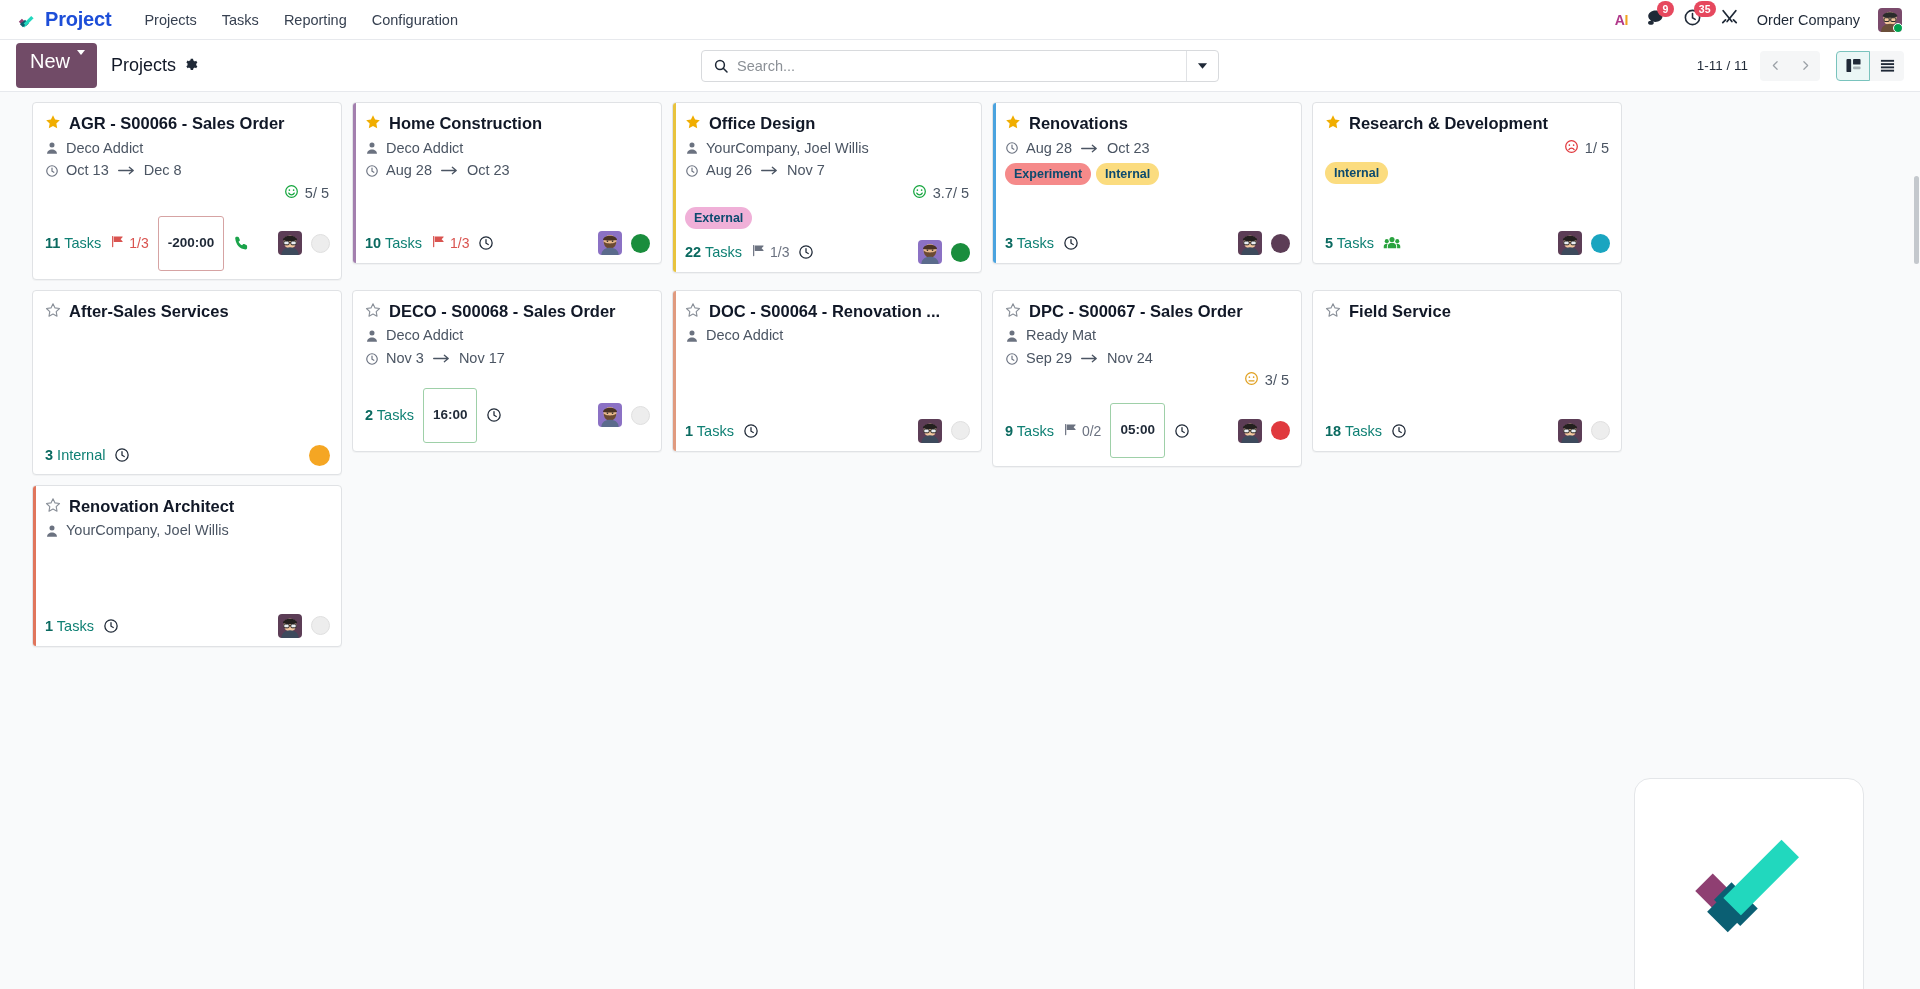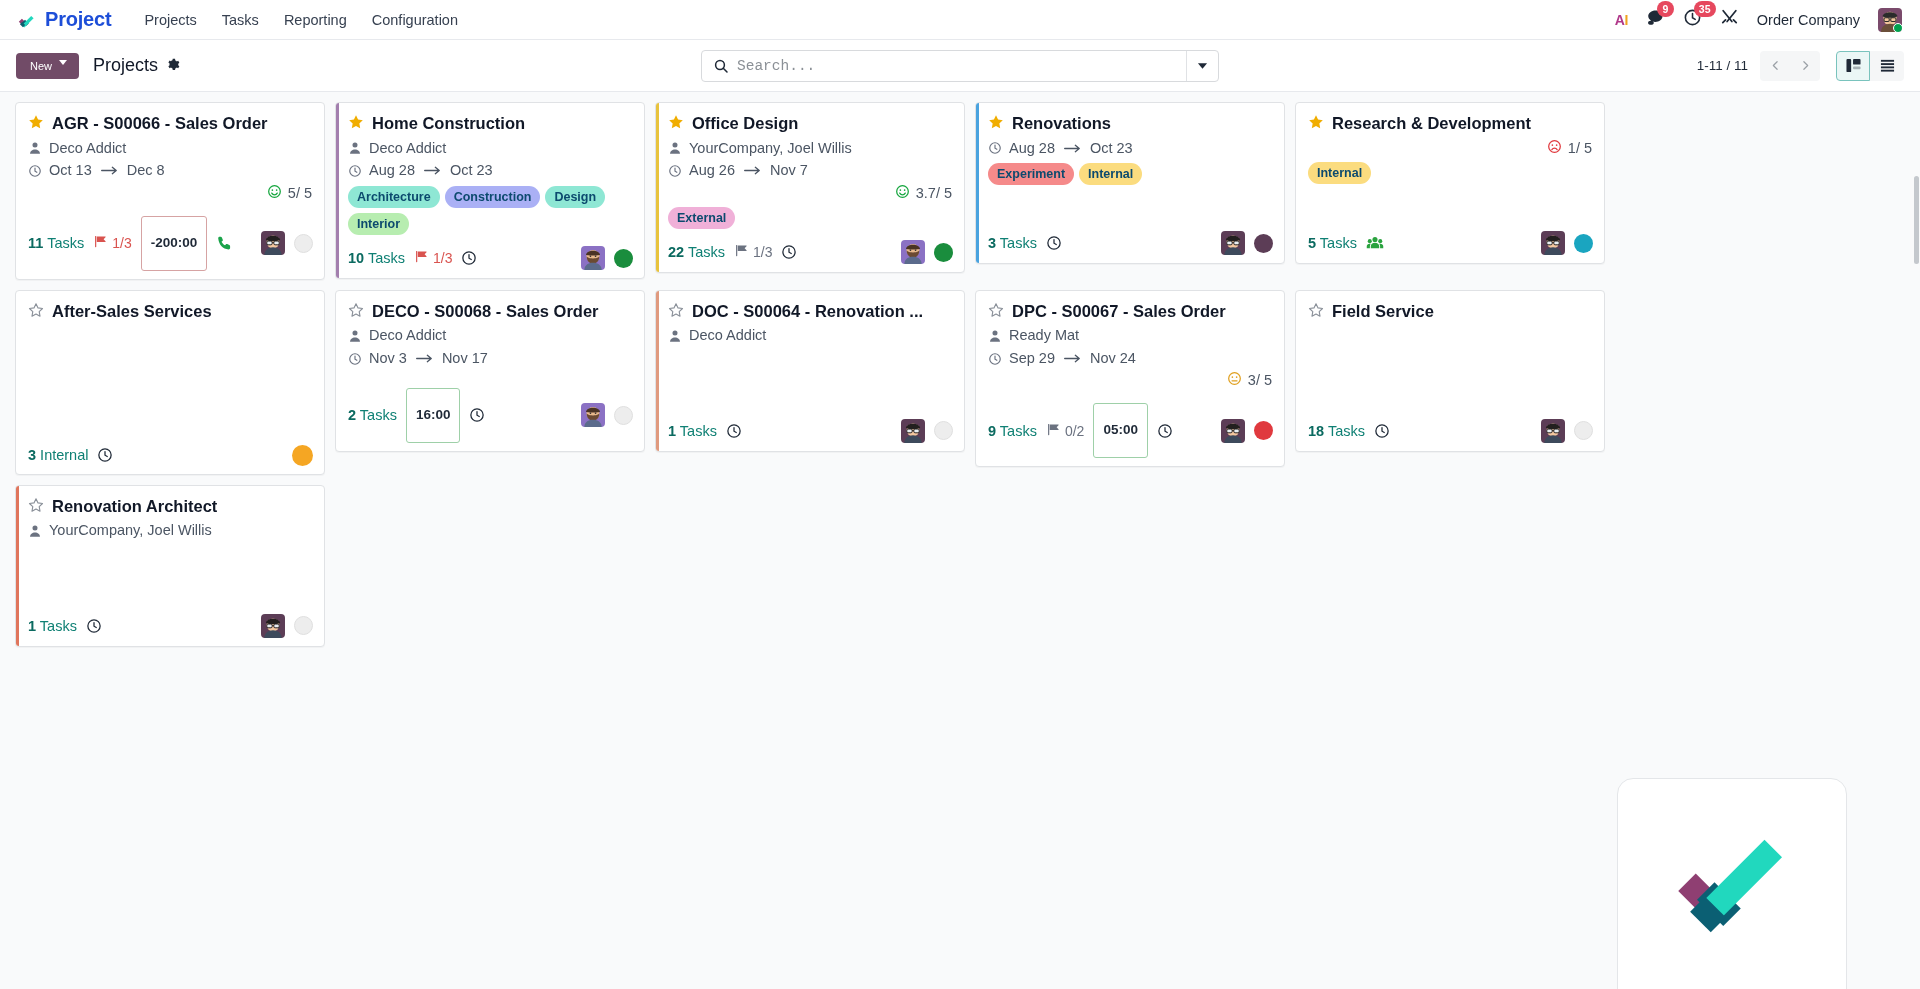--- a/index.html
+++ b/index.html
@@ -60,23 +60,23 @@
     display: flex;
     align-items: center;
     padding: 0 16px;
     border-bottom: 1px solid #e7e9ed;
     position: relative;
     z-index: 30;
   }
   .cp-left { display: flex; align-items: center; gap: 14px; }
   .btn-new {
     background: #714b67; color: #fff;
-    font-size: 11px; font-weight: 400;
+    font-size: 20px; font-weight: 400;
     border: none; border-radius: 4px;
-    padding: 7px 12px 7px 14px;
+    padding: 7px 12px 15px 14px;
     cursor: pointer; display: flex; gap: 7px;
   }
   .caret-down {
     width: 0; height: 0;
     border-left: 4.5px solid transparent;
     border-right: 4.5px solid transparent;
     border-top: 5px solid currentColor;
   }
   .breadcrumb-title {
     font-size: 18px; font-weight: 400; color: #111827;
@@ -93,21 +93,21 @@
     height: 32px;
     background: #fff;
     border: 1px solid #d8dadd;
     border-radius: 4px;
     overflow: hidden;
   }
   .search-icon-box { padding: 0 8px 0 11px; display: flex; align-items: center; color: #1f2937; }
   .search-input {
     flex: 1; border: none; outline: none;
     font-size: 14.5px; color: #000000;
-    font-family: Liberation Mono, monospace;
+    font-family: Liberation Sans, sans-serif;
     background: transparent; height: 100%;
   }
   .search-input::placeholder { color: #8b9096; }
   .search-toggle {
     width: 32px; height: 100%;
     border-left: 1px solid #e0e2e5;
     display: flex; align-items: center; justify-content: center;
     cursor: pointer; color: #1f2937;
   }
 
@@ -133,20 +133,21 @@
   .view-btn:last-child { border-radius: 0 4px 4px 0; }
   .view-btn.active { background: #ebf7f6; border-color: #79c3bd; }
 
   
   .kanban-area {
     position: relative;
     height: calc(989px - 40px - 52px);
     overflow: hidden;
     background: #f9fafb;
     padding: 10px 8px 0 10px;
+    margin-left: 17px;
   }
   .kanban-grid {
     display: flex; flex-wrap: wrap;
     align-content: flex-start;
     gap: 0;
   }
   .kcol {
     width: 320px;
     padding: 0 5px 10px 5px;
   }
@@ -495,26 +496,20 @@
                 </svg>
               </span>
               <span>Aug 28</span>
               <span class="arrow-sep mi">
                 <svg width="17" height="11" viewBox="0 0 24 12" fill="none" stroke="#4b5563" stroke-width="1.9" stroke-linecap="round" stroke-linejoin="round">
                   <path d="M1 6h20M16 1.5L21.5 6 16 10.5"></path>
                 </svg>
               </span>
               <span>Oct 23</span>
             </div>
-            <div class="tags">
-              <span class="tag" style="background:#8ee7d4">Architecture</span>
-              <span class="tag" style="background:#aab0f5">Construction</span>
-              <span class="tag" style="background:#8ee7d4">Design</span>
-              <span class="tag" style="background:#b7edb0">Interior</span>
-            </div>
           </div>
           <div class="kcard-footer">
             <span class="tasks-link"><b>10</b> <span>Tasks</span></span>
             <span class="flag-group danger">
               <span class="mi"><svg width="15" height="15" viewBox="0 0 24 24" fill="#d9534f">
                   <rect x="3.3" y="3" width="1.9" height="18" rx="0.7"></rect>
                   <path d="M6 3.8h13.5c.7 0 1 .8.5 1.3l-3 3.2 3 3.2c.5.5.2 1.3-.5 1.3H6z"></path>
                 </svg></span>
               <span>1/3</span>
             </span>

